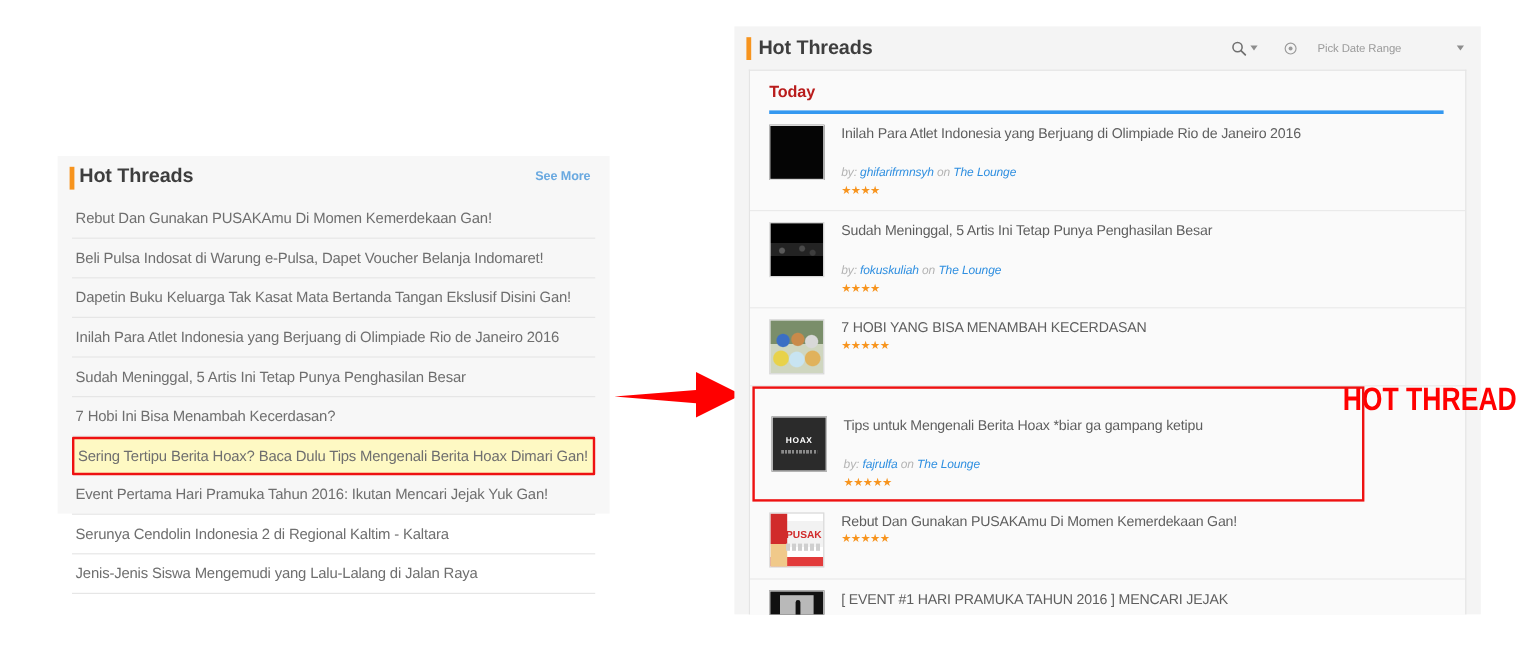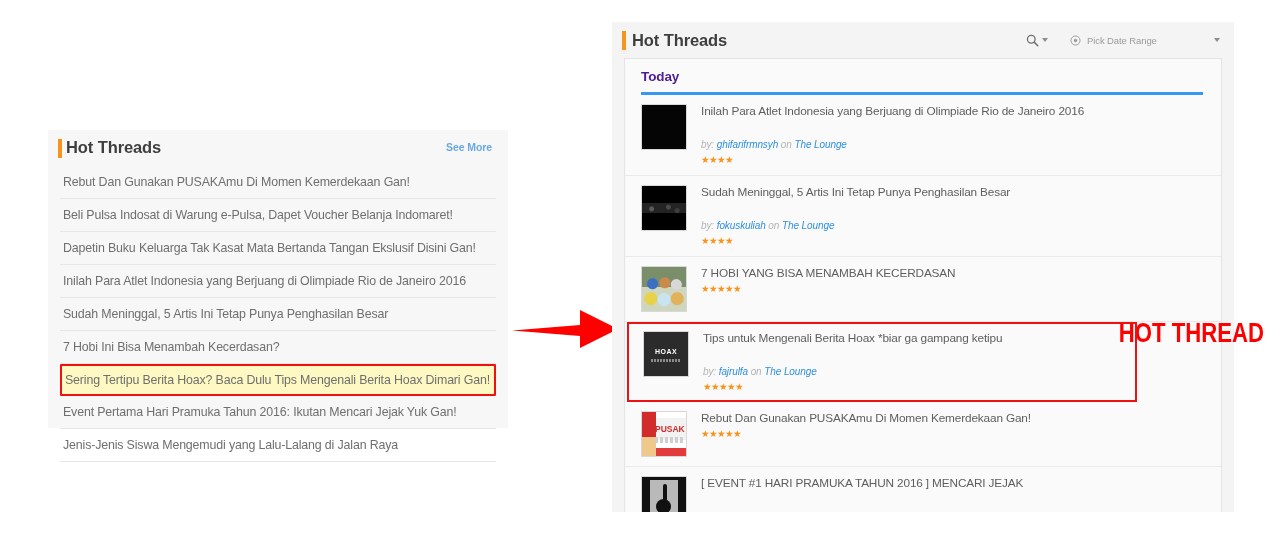--- a/index.html
+++ b/index.html
@@ -125,21 +125,21 @@
   .caret-down {
     width: 0; height: 0;
     border-left: 3.5px solid transparent;
     border-right: 3.5px solid transparent;
     border-top: 4px solid #8d8d8d;
     display: inline-block;
   }
   #date-range-control {
     display: flex;
     align-items: center;
-    gap: 6px;
+    gap: 17px;
     width: 150px;
   }
   #date-range-label {
     font-size: 9.5px;
     color: #9b9b9b;
     letter-spacing: -0.1px;
     white-space: nowrap;
   }
   #date-range-caret {
     margin-left: auto;
@@ -154,41 +154,41 @@
     bottom: 0;
     background: #fafafa;
     border: 1px solid #e4e4e4;
     border-bottom: none;
     box-sizing: border-box;
     overflow: hidden;
   }
   #today-label {
     font-size: 13.5px;
     font-weight: bold;
-    color: #4c1d95;
+    color: #b91c1c;
     padding: 10px 0 8px 16px;
     letter-spacing: -0.1px;
   }
   #today-underline {
     height: 3px;
     background: #3498f0;
     margin: 0 18px 0 16px;
   }
   .thread-row {
     display: flex;
     align-items: flex-start;
     padding: 9px 14px 9px 16px;
     border-bottom: 1px solid #eaeaea;
     box-sizing: border-box;
     position: relative;
   }
   .thread-row.highlight {
     border: 2px solid #ee1111;
     margin: 0 84px 0 2px;
-    padding: 7px 14px 7px 14px;
+    padding: 23px 14px 7px 14px;
     z-index: 2;
   }
   .thumb {
     width: 46px;
     height: 46px;
     flex: 0 0 46px;
     border: 1px solid #d8d8d8;
     box-sizing: border-box;
     background: #000;
     overflow: hidden;
@@ -248,20 +248,21 @@
   </div>
   <ul id="left-thread-list">
       <li>Rebut Dan Gunakan PUSAKAmu Di Momen Kemerdekaan Gan!</li>
       <li>Beli Pulsa Indosat di Warung e-Pulsa, Dapet Voucher Belanja Indomaret!</li>
       <li>Dapetin Buku Keluarga Tak Kasat Mata Bertanda Tangan Ekslusif Disini Gan!</li>
       <li>Inilah Para Atlet Indonesia yang Berjuang di Olimpiade Rio de Janeiro 2016</li>
       <li>Sudah Meninggal, 5 Artis Ini Tetap Punya Penghasilan Besar</li>
       <li>7 Hobi Ini Bisa Menambah Kecerdasan?</li>
       <li class="highlight">Sering Tertipu Berita Hoax? Baca Dulu Tips Mengenali Berita Hoax Dimari Gan!</li>
       <li>Event Pertama Hari Pramuka Tahun 2016: Ikutan Mencari Jejak Yuk Gan!</li>
+      <li>Serunya Cendolin Indonesia 2 di Regional Kaltim - Kaltara</li>
       <li>Jenis-Jenis Siswa Mengemudi yang Lalu-Lalang di Jalan Raya</li>
     </ul>
 </div>
 
 <svg id="red-arrow" viewBox="0 0 108 48">
   <path d="M0 25.5 L68 20 L68 5 L106 24 L68 43 L68 31 Z" fill="#ff0000"></path>
 </svg>
 
 <div id="right-panel">
   <div id="right-panel-header">

